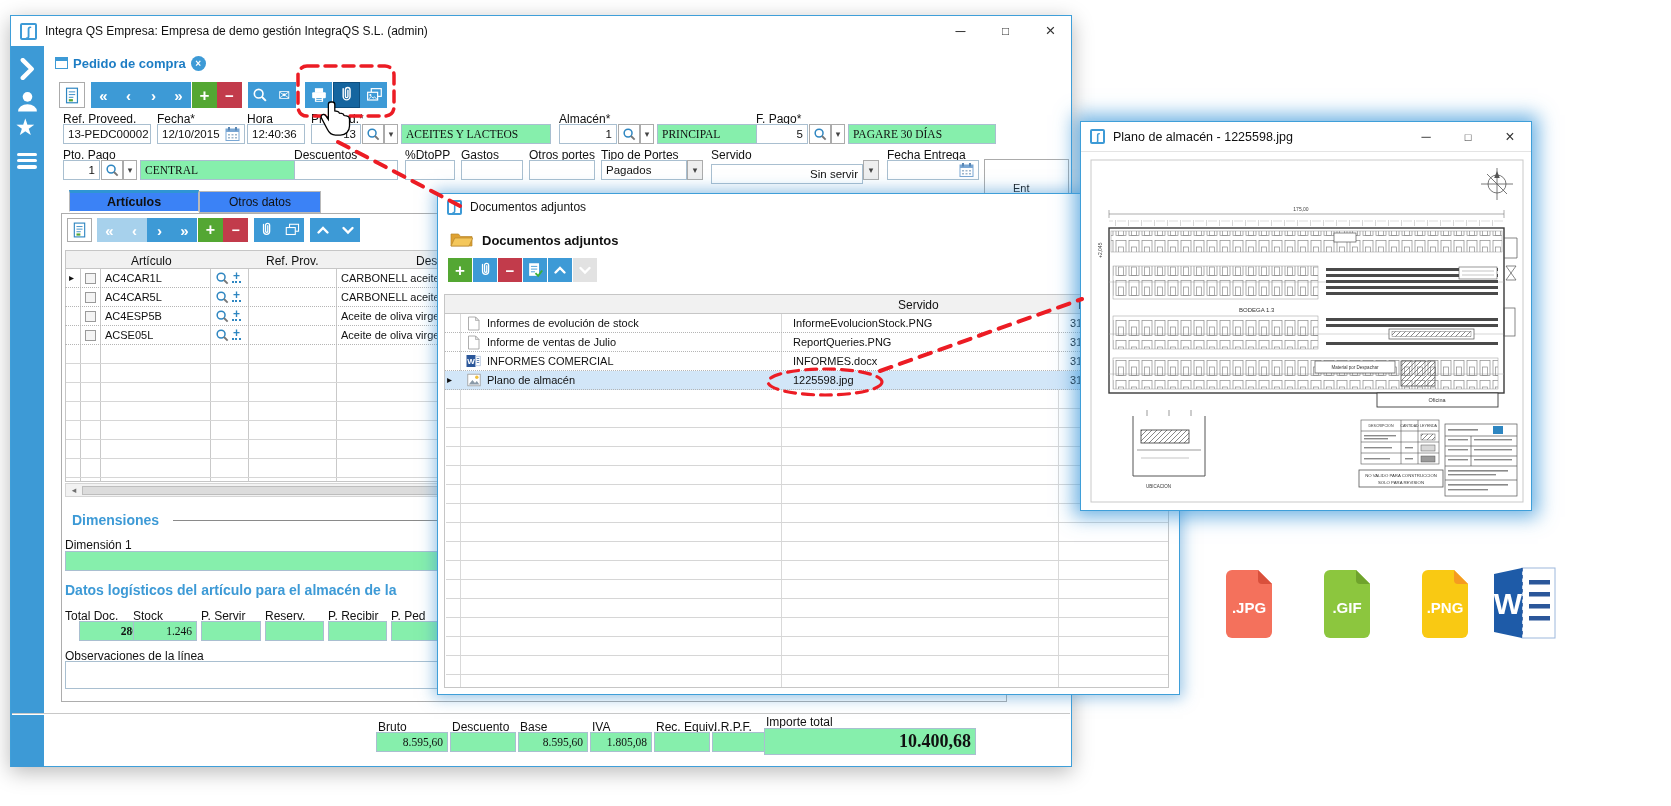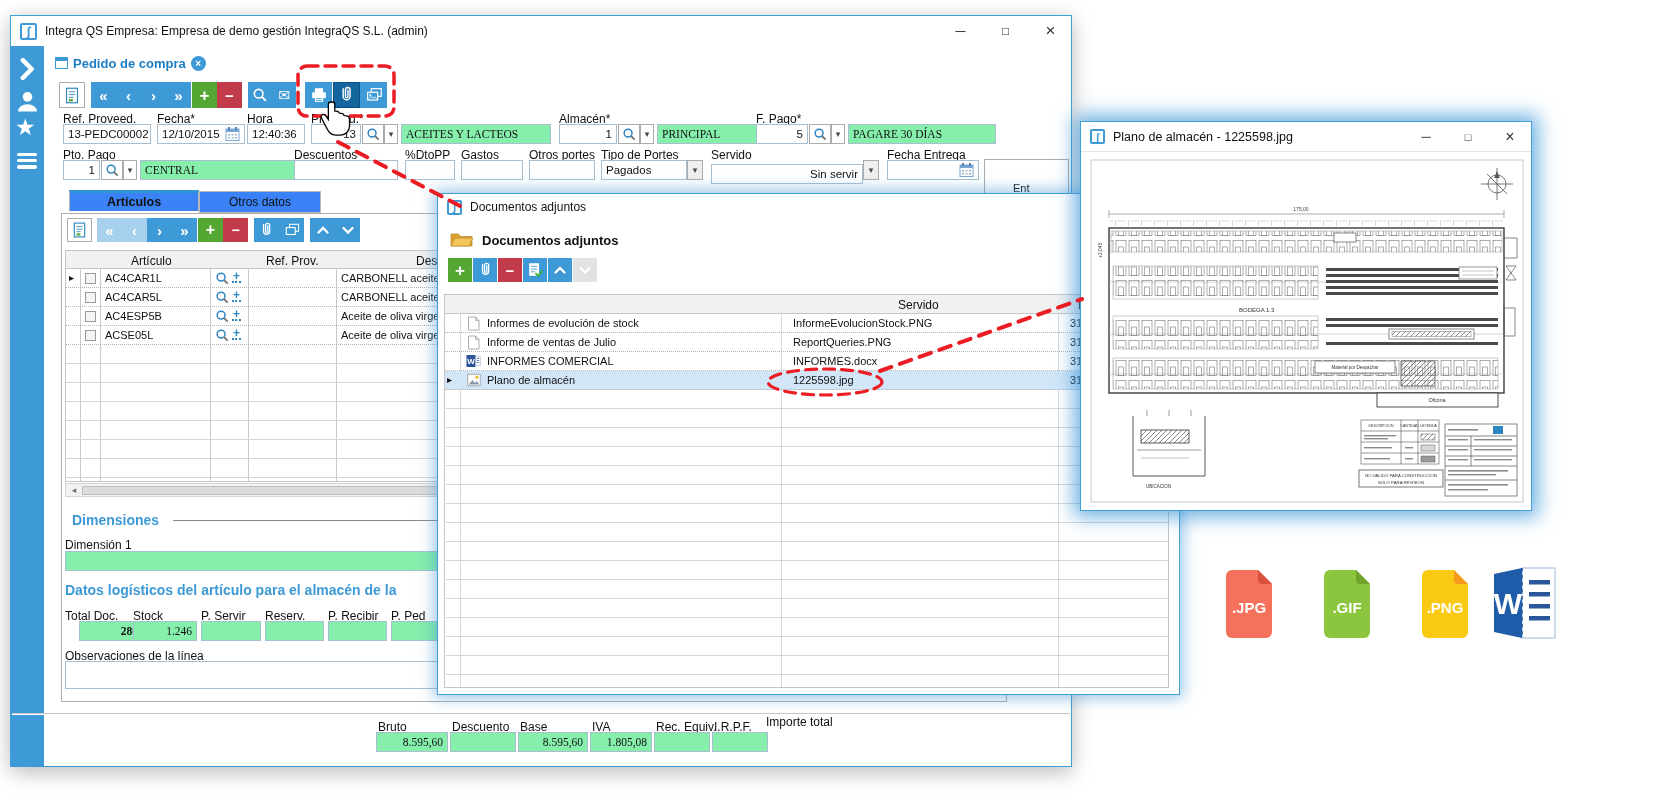--- a/index.html
+++ b/index.html
@@ -410,20 +410,23 @@
       </div>
     <div class="lbl" style="left:645px;top:704px;">Rec. Equiv.</div>
     <div class="inp blue num" style="left:643px;top:716px;width:56px;">
         <span></span>
       </div>
     <div class="lbl" style="left:703px;top:704px;">I.R.P.F.</div>
     <div class="inp blue num" style="left:701px;top:716px;width:56px;">
         <span></span>
       </div>
     <div class="lbl" style="left:755px;top:699px;font-size:12px;">Importe total</div>
+    <div class="inp blue num" style="left:753px;top:712px;width:212px;height:27px;font-size:18px;font-weight:bold;">
+        <span>10.400,68</span>
+      </div>
 
     <div class="abs wbtn" style="left:973px;top:143px;width:85px;height:70px;padding:22px 0 0 28px;font-size:11px;">
       <span>Ent</span>
     </div>
   </div>
 
   <div class="win dialog-win" style="left:437px;top:193px;width:743px;height:502px;">
     <div class="titlebar" style="height:26px;">
       <span class="logo" style="width:15px;height:15px;font-size:11px;">∫</span>
       <span>Documentos adjuntos</span>

